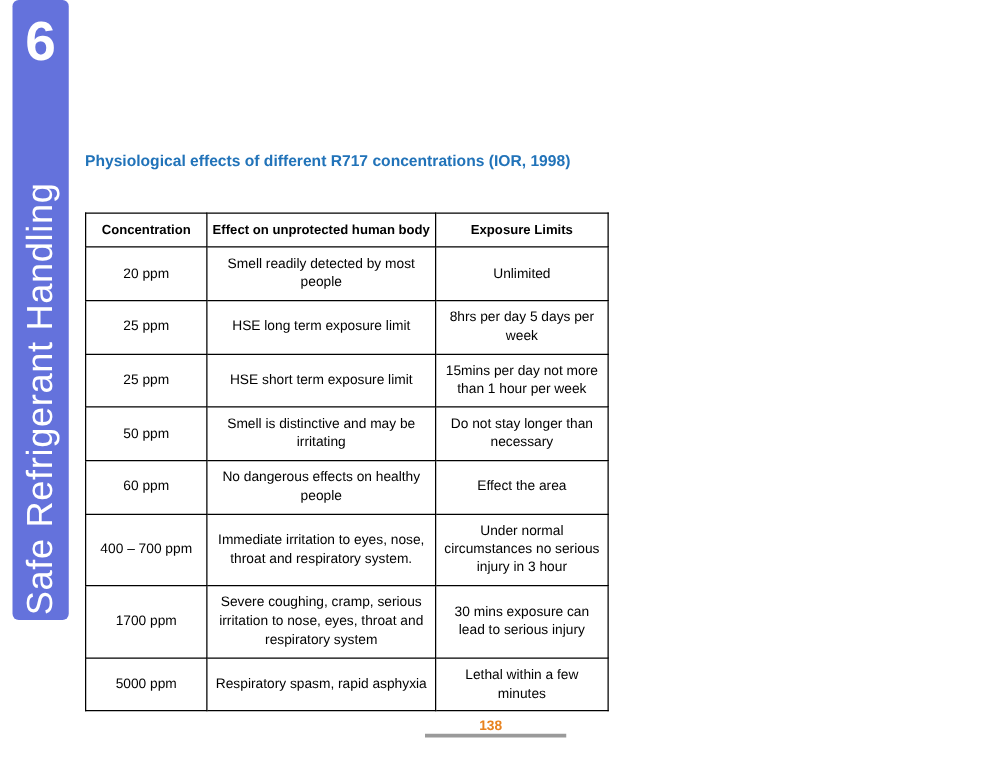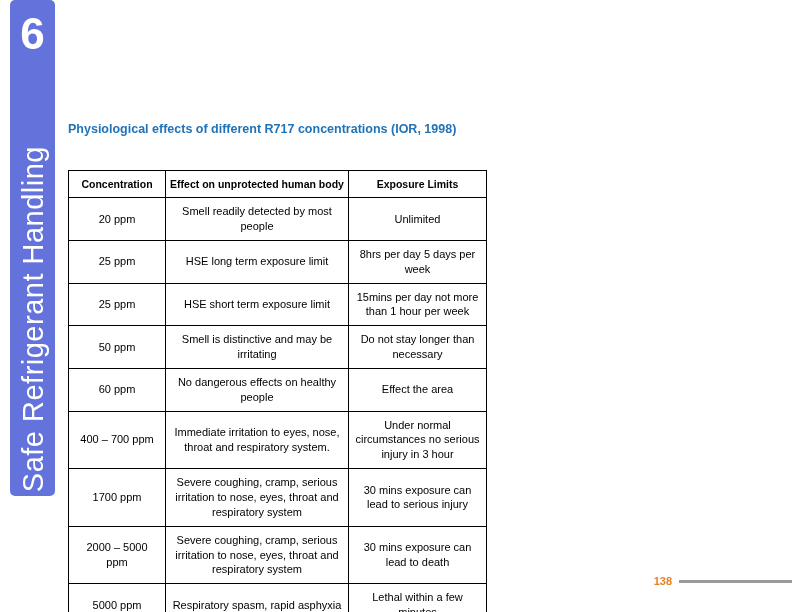--- a/index.html
+++ b/index.html
@@ -83,20 +83,21 @@
   .col-limit { width: 138px; }
 
   
   .footer {
     position: absolute;
     left: 0; top: 575px;
     width: 792px;
     display: flex;
     align-items: center;
     justify-content: flex-end;
+    flex-direction: column;
   }
   .page-num {
     color: var(--page-num-orange);
     font-size: 11px;
     font-weight: bold;
     margin-right: 7px;
   }
   .footer-rule {
     display: inline-block;
     width: 113px;
@@ -160,25 +161,20 @@
             <td>400 – 700 ppm</td>
             <td>Immediate irritation to eyes, nose, throat and respiratory system.</td>
             <td>Under normal circumstances no serious injury in 3 hour</td>
           </tr>
           <tr>
             <td>1700 ppm</td>
             <td>Severe coughing, cramp, serious irritation to nose, eyes, throat and respiratory system</td>
             <td>30 mins exposure can lead to serious injury</td>
           </tr>
           <tr>
-            <td>2000 – 5000 ppm</td>
-            <td>Severe coughing, cramp, serious irritation to nose, eyes, throat and respiratory system</td>
-            <td>30 mins exposure can lead to death</td>
-          </tr>
-          <tr>
             <td>5000 ppm</td>
             <td>Respiratory spasm, rapid asphyxia</td>
             <td>Lethal within a few minutes</td>
           </tr>
         </tbody>
     </table>
   </main>
 
   <footer class="footer">
     <span class="page-num">138</span>

